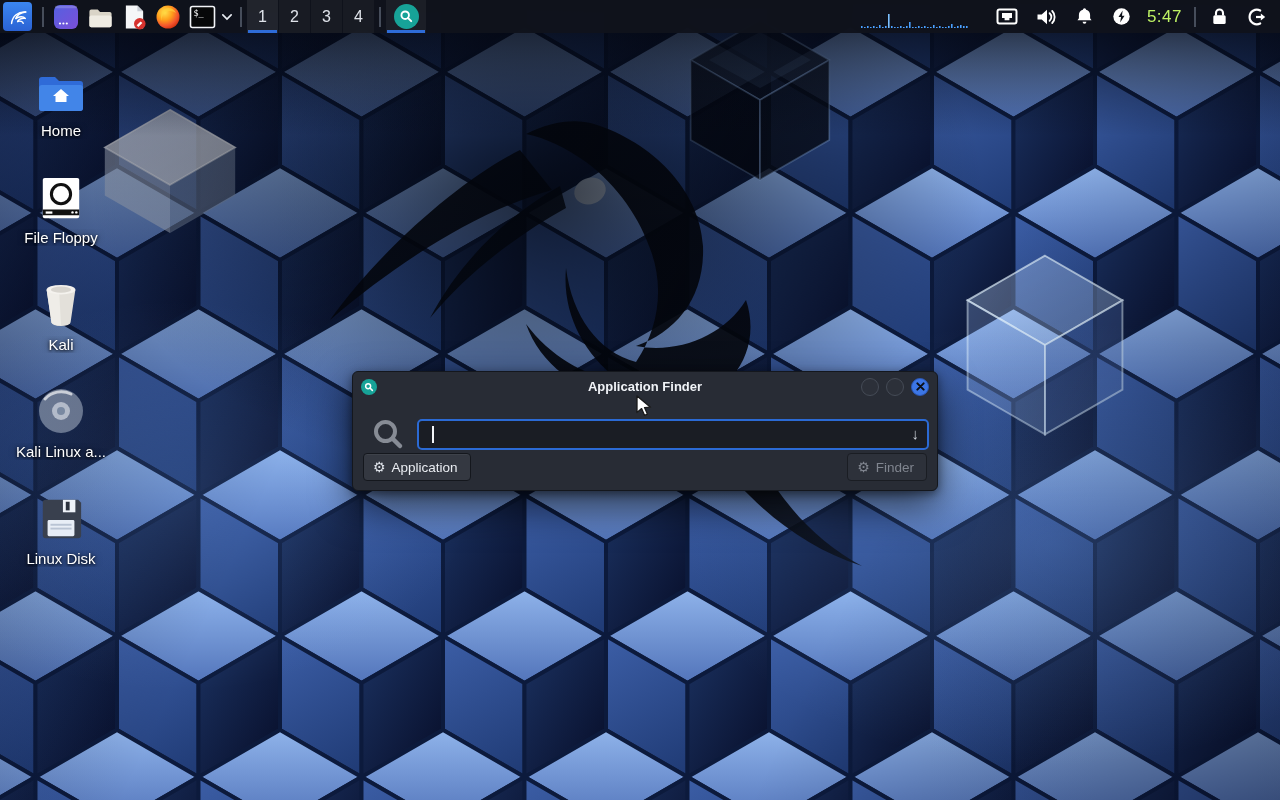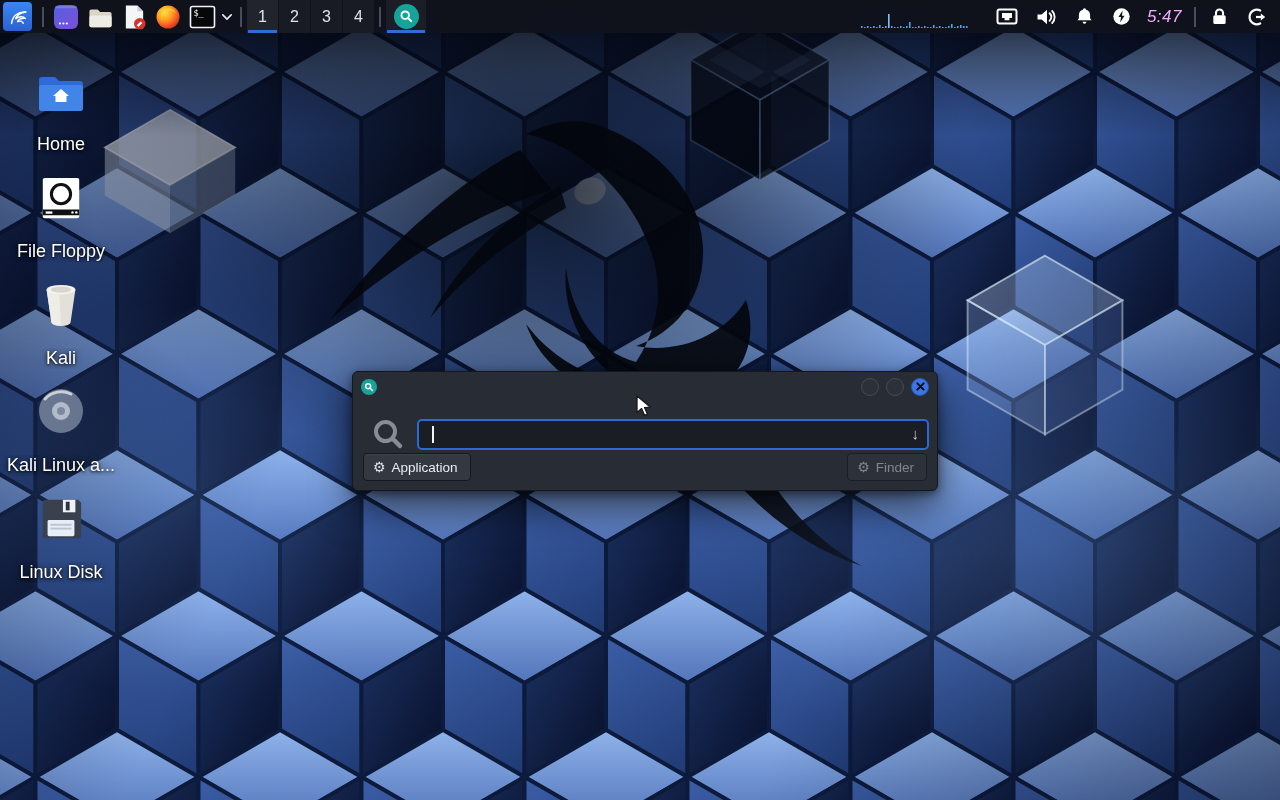--- a/index.html
+++ b/index.html
@@ -32,27 +32,27 @@
   .ws { position:relative; width:31px; height:33px; display:flex; align-items:center;
         justify-content:center; font-size:16px; color:#dfe3ea; background:rgba(255,255,255,.04); }
   .ws + .ws { margin-left:1px; }
   .ws.active { background:rgba(255,255,255,.08); }
   .underline { position:absolute; left:1px; right:1px; bottom:0; height:3px; background:#2e6cd8; }
   .taskbtn { position:relative; width:40px; height:33px; display:flex; align-items:center;
              justify-content:center; background:rgba(255,255,255,.05); }
   .teal-circle { width:25px; height:25px; border-radius:50%; background:#17a398;
                  display:flex; align-items:center; justify-content:center; }
   .tray-icon { margin:0 9px; display:flex; align-items:center; }
-  .clock { font-size:17px; color:#f0abfc; letter-spacing:.5px; margin:8px 7px;font-style:italic; }
+  .clock { font-size:17px; color:#bef264; letter-spacing:.5px; margin:8px 7px; }
   .cpu { align-self:flex-end; margin-right:16px; }
 
   
   .dicon { position:absolute; left:2px; width:118px; text-align:center; z-index:10; cursor:pointer; }
   .dicon .art { height:56px; display:flex; align-items:flex-end; justify-content:center; }
-  .dicon .lbl { margin-top:20px; font-size:18px; color:#ffffff;
+  .dicon .lbl { margin-top:8px; font-size:15px; color:#ffffff;
                 text-shadow:0 1px 3px rgba(0,0,0,.95), 0 0 7px rgba(0,0,0,.6);
                 white-space:nowrap; overflow:hidden; }
 
   
   .finder { position:absolute; left:352px; top:371px; width:586px; height:120px;
             background:#282c35; border:1px solid #14171d; border-radius:6px;
             box-shadow:0 16px 38px rgba(0,0,0,.62), 0 3px 10px rgba(0,0,0,.45); z-index:60; }
   .titlebar { position:relative; height:29px; display:flex; align-items:center; padding:0 8px; }
   .title { position:absolute; left:0; right:0; text-align:center; font-weight:bold;
            font-size:13px; color:#f0f3f7; pointer-events:none; }
@@ -401,20 +401,21 @@
   </div>
 
   <div class="finder">
     <div class="titlebar">
       <div class="teal-circle" style="width:16px;height:16px">
         <svg width="10" height="10" viewBox="0 0 16 16">
           <circle cx="6.6" cy="6.6" r="4" fill="none" stroke="#ffffff" stroke-width="2.4"></circle>
           <path d="M9.6,9.6 L13.4,13.4" stroke="#ffffff" stroke-width="2.4" stroke-linecap="round"></path>
         </svg>
       </div>
+      <div class="title">Application Finder</div>
       <div class="winbtns">
         <div class="wbtn plain"></div>
         <div class="wbtn plain"></div>
         <div class="wbtn close">
           <svg width="9" height="9" viewBox="0 0 10 10">
             <path d="M1.5,1.5 L8.5,8.5 M8.5,1.5 L1.5,8.5" stroke="#0c0f15" stroke-width="2.2" stroke-linecap="round"></path>
           </svg>
         </div>
       </div>
     </div>

